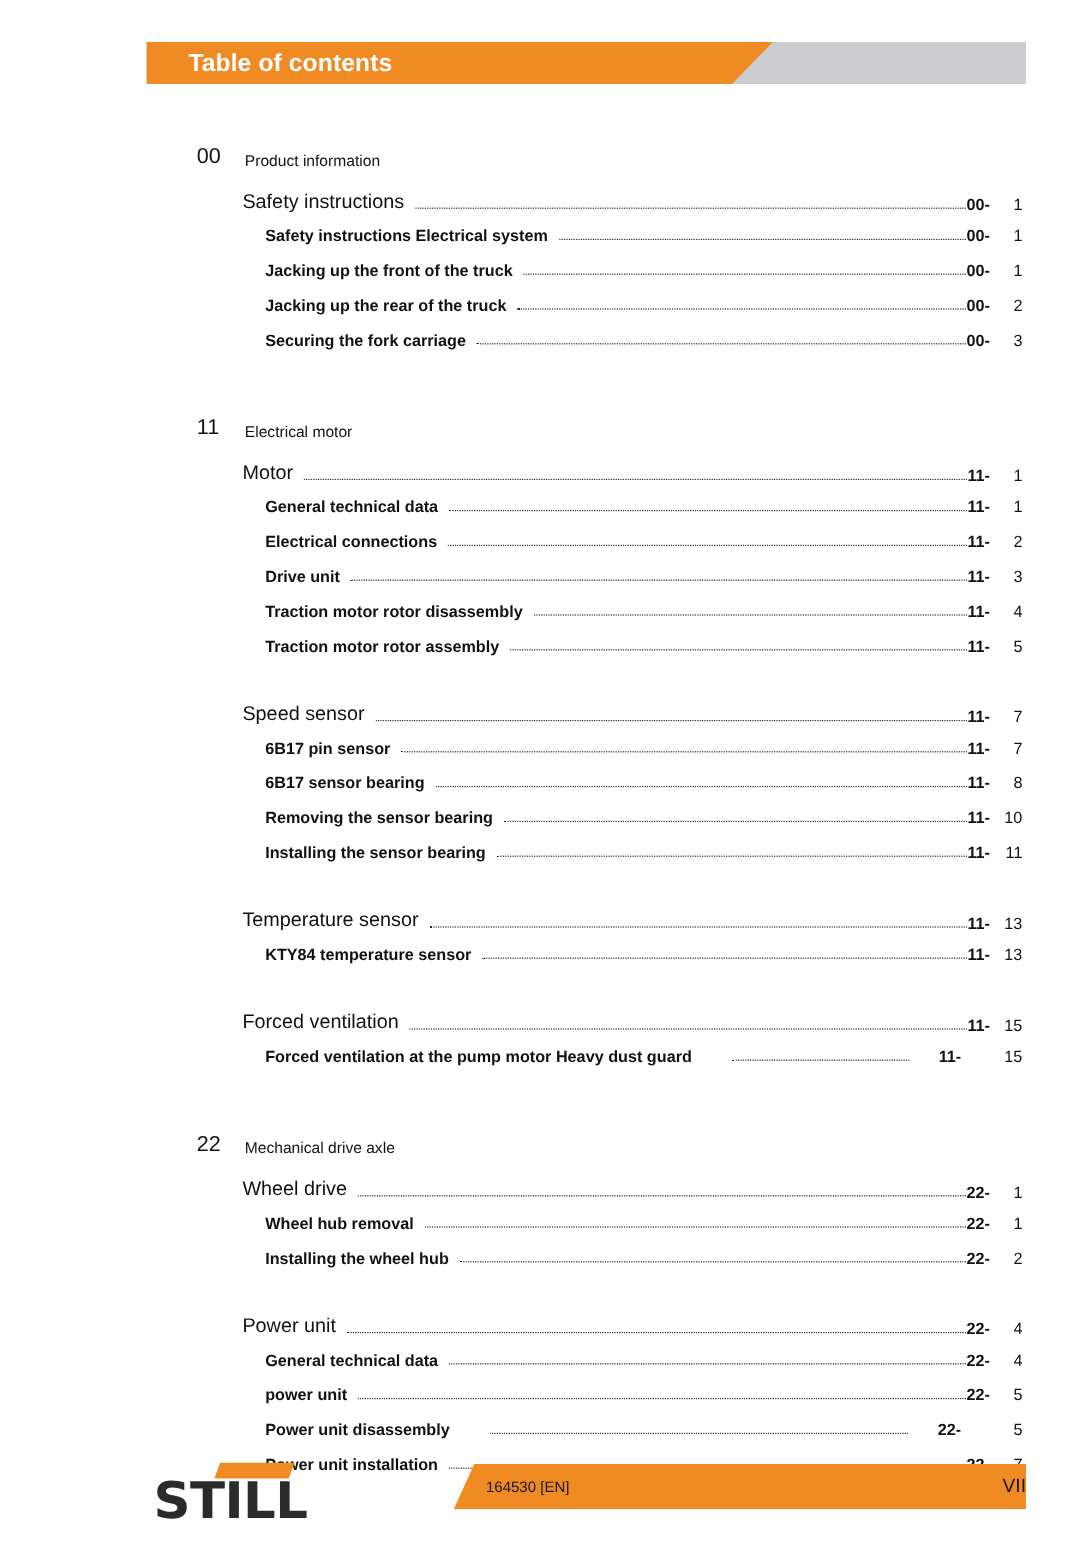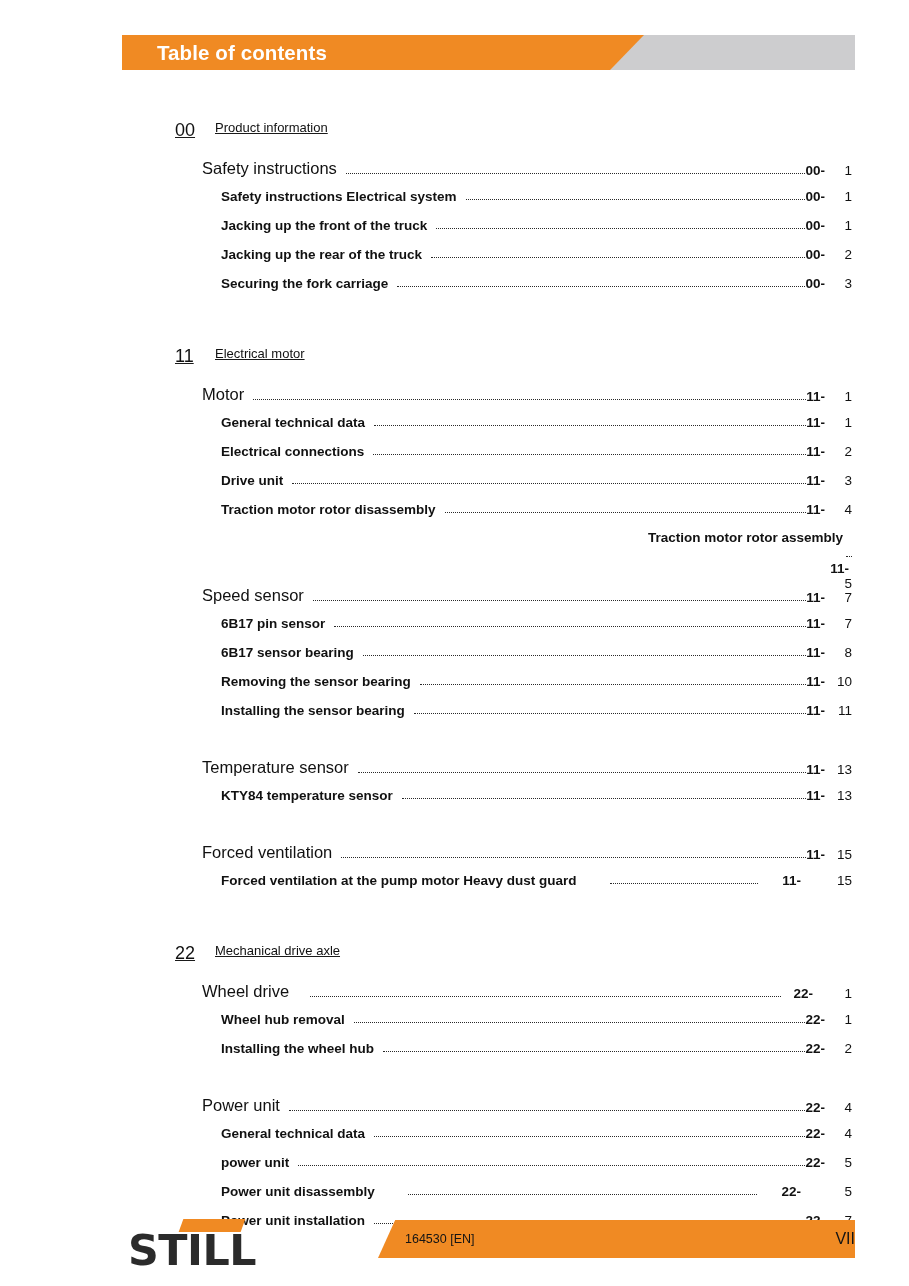--- a/index.html
+++ b/index.html
@@ -53,25 +53,24 @@
   
   .toc {
     position: absolute;
     left: 0;
     top: 0;
     width: 909px;
   }
 
   .chapter {
     position: absolute;
-    left: 175px;
+    left: 164px;
     width: 690px;
     display: flex;
-    align-items: flex-start;
-    text-decoration: underline;
+    align-items: flex-end;
   }
   .chapter-num {
     width: 40px;
     flex: 0 0 40px;
     font-size: 18px;
     font-weight: normal;
     color: #111;
   }
   .chapter-title {
     font-size: 13px;
@@ -288,21 +287,21 @@
       <span class="leader"></span>
       <span class="chap">11-</span>
       <span class="pg">3</span>
     </div>
     <div class="entry lvl2" style="top: 501px;">
       <span class="label">Traction motor rotor disassembly</span>
       <span class="leader"></span>
       <span class="chap">11-</span>
       <span class="pg">4</span>
     </div>
-    <div class="entry lvl2" style="top: 530px; flex-direction: column;">
+    <div class="entry lvl2" style="top: 530px;">
       <span class="label">Traction motor rotor assembly</span>
       <span class="leader"></span>
       <span class="chap">11-</span>
       <span class="pg">5</span>
     </div>
     <div class="entry lvl1" style="top: 586px;">
       <span class="label">Speed sensor</span>
       <span class="leader"></span>
       <span class="chap">11-</span>
       <span class="pg">7</span>
@@ -352,21 +351,21 @@
     <div class="entry lvl2" style="top: 872px; gap: 24px;">
       <span class="label">Forced ventilation at the pump motor Heavy dust guard</span>
       <span class="leader"></span>
       <span class="chap">11-</span>
       <span class="pg">15</span>
     </div>
     <div class="chapter" style="top: 943px;">
       <span class="chapter-num">22</span>
       <span class="chapter-title">Mechanical drive axle</span>
     </div>
-    <div class="entry lvl1" style="top: 982px; gap: 12px;">
+    <div class="entry lvl1" style="top: 982px;">
       <span class="label">Wheel drive</span>
       <span class="leader"></span>
       <span class="chap">22-</span>
       <span class="pg">1</span>
     </div>
     <div class="entry lvl2" style="top: 1011px;">
       <span class="label">Wheel hub removal</span>
       <span class="leader"></span>
       <span class="chap">22-</span>
       <span class="pg">1</span>

